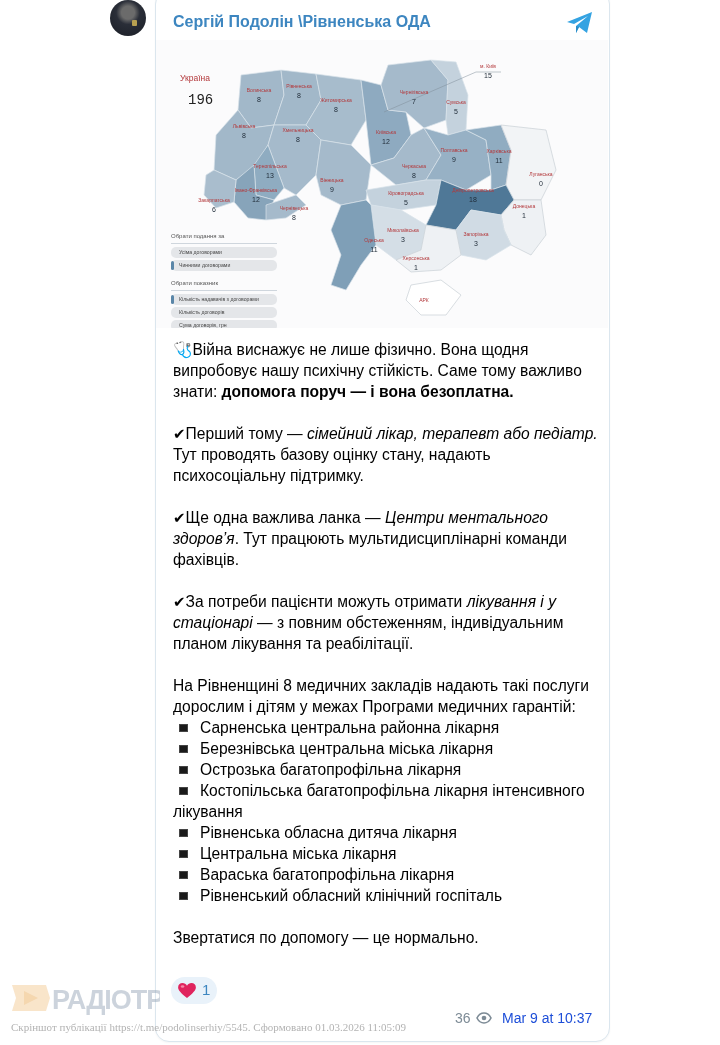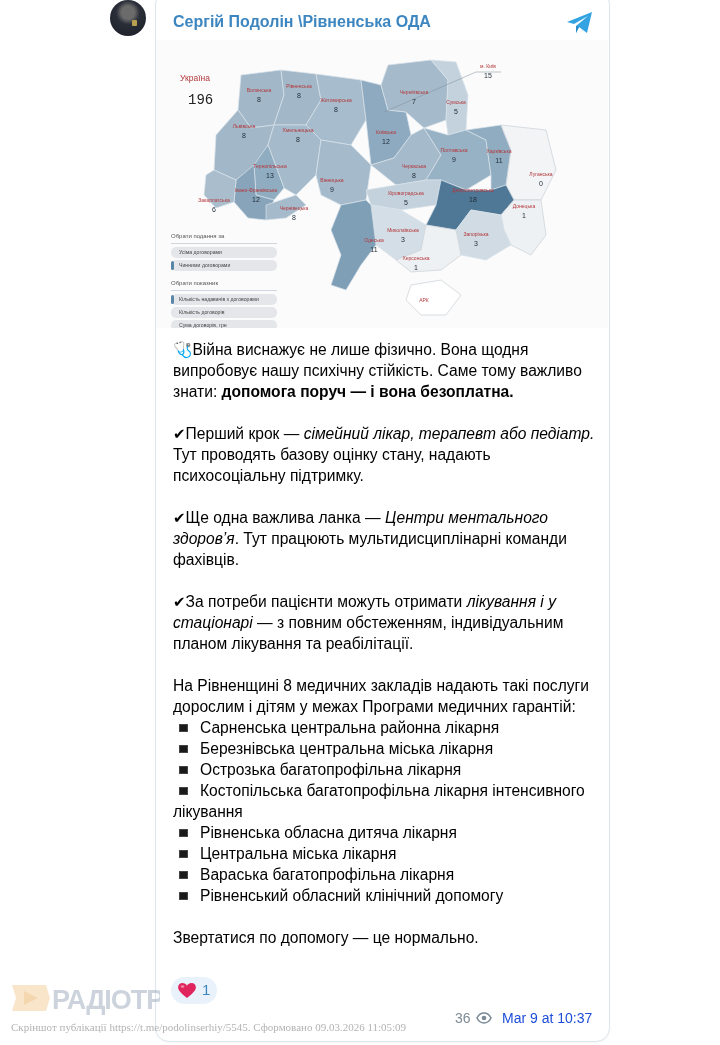--- a/index.html
+++ b/index.html
@@ -186,36 +186,36 @@
   <div class="ctrl-head" style="top:240px;">Обрати показник</div>
   <div class="ctrl-line" style="top:250px;"></div>
   <div class="ctrl-btn active" style="top:254px;">Кількість надавачів з договорами</div>
   <div class="ctrl-btn" style="top:267px;">Кількість договорів</div>
   <div class="ctrl-btn" style="top:280px;">Сума договорів, грн</div>
 </div>
 
 <div class="post-text">
   <p><span>🩺</span><span>Війна виснажує не лише фізично. Вона щодня випробовує нашу психічну стійкість. Саме тому важливо знати: </span><b>допомога поруч — і вона безоплатна.</b></p>
   <div class="gap"></div>
-  <p><span class="check">✔</span><span>Перший крок — </span><i>сімейний лікар, терапевт або педіатр.</i><span> Тут проводять базову оцінку стану, надають психосоціальну підтримку.</span></p>
+  <p><span class="check">✔</span><span>Перший тому — </span><i>сімейний лікар, терапевт або педіатр.</i><span> Тут проводять базову оцінку стану, надають психосоціальну підтримку.</span></p>
   <div class="gap"></div>
   <p><span class="check">✔</span><span>Ще одна важлива ланка — </span><i>Центри ментального здоров’я</i><span>. Тут працюють мультидисциплінарні команди фахівців.</span></p>
   <div class="gap"></div>
   <p><span class="check">✔</span><span>За потреби пацієнти можуть отримати </span><i>лікування і у стаціонарі</i><span> — з повним обстеженням, індивідуальним планом лікування та реабілітації.</span></p>
   <div class="gap"></div>
   <p>На Рівненщині 8 медичних закладів надають такі послуги дорослим і дітям у межах Програми медичних гарантій:</p>
   <div id="hospital-list">
       <p><span class="bullet"></span><span>Сарненська центральна районна лікарня</span></p>
       <p><span class="bullet"></span><span>Березнівська центральна міська лікарня</span></p>
       <p><span class="bullet"></span><span>Острозька багатопрофільна лікарня</span></p>
       <p><span class="bullet"></span><span>Костопільська багатопрофільна лікарня інтенсивного лікування</span></p>
       <p><span class="bullet"></span><span>Рівненська обласна дитяча лікарня</span></p>
       <p><span class="bullet"></span><span>Центральна міська лікарня</span></p>
       <p><span class="bullet"></span><span>Вараська багатопрофільна лікарня</span></p>
-      <p><span class="bullet"></span><span>Рівненський обласний клінічний допомогу</span></p>
+      <p><span class="bullet"></span><span>Рівненський обласний клінічний госпіталь</span></p>
     </div>
   <div class="gap"></div>
   <p>Звертатися по допомогу — це нормально.</p>
 </div>
 
 <div class="reaction">
   <svg class="heart" viewBox="0 0 20 18">
     <path d="M10 17 C3 11 0 8 0 5 C0 2 2 0 5 0 C7 0 9 1 10 3 C11 1 13 0 15 0 C18 0 20 2 20 5 C20 8 17 11 10 17 Z" fill="#e0245e"></path>
     <ellipse cx="5" cy="4" rx="2" ry="1.4" fill="#f58aa8"></ellipse>
   </svg>
@@ -228,13 +228,13 @@
   <path d="M1 6 C3 2 6 1 8 1 C10 1 13 2 15 6 C13 10 10 11 8 11 C6 11 3 10 1 6 Z" fill="none" stroke="#7d8b96" stroke-width="1.6"></path>
   <circle cx="8" cy="6" r="2.3" fill="#7d8b96"></circle>
 </svg>
 <span class="post-time">Mar 9 at 10:37</span>
 
 <svg class="watermark-logo" viewBox="0 0 150 34">
   <path d="M2 4 L36 4 L40 17 L36 30 L2 30 L6 17 Z" fill="#f3c68c"></path>
   <path d="M14 10 L28 17 L14 24 Z" fill="#e9a74f"></path>
   <text x="42" y="28" font-family="Liberation Sans, sans-serif" font-weight="bold" font-size="27" fill="#8fa0b3" letter-spacing="-1">РАДІОТРЕК</text>
 </svg>
-<div class="watermark-text">Скріншот публікації https://t.me/podolinserhiy/5545. Сформовано 09.03.2026 11:05:09</div>
+<div class="watermark-text">Скріншот публікації https://t.me/podolinserhiy/5545. Сформовано 01.03.2026 11:05:09</div>
 
 </body></html>

